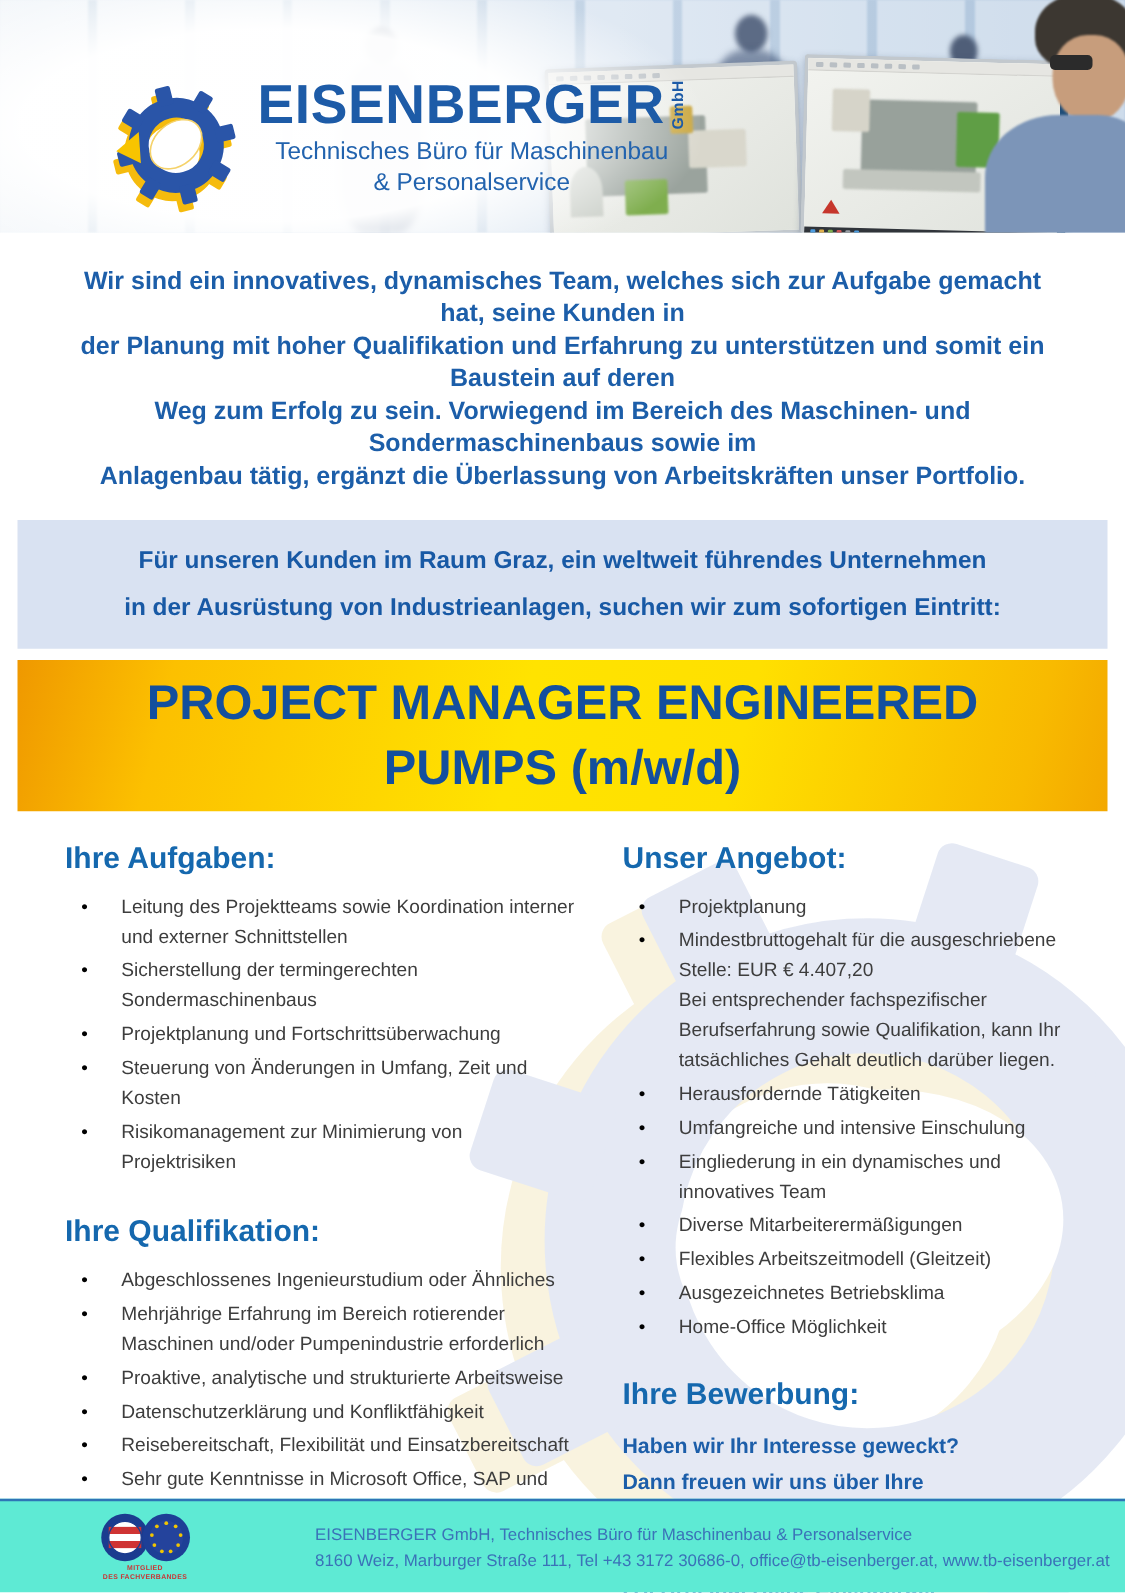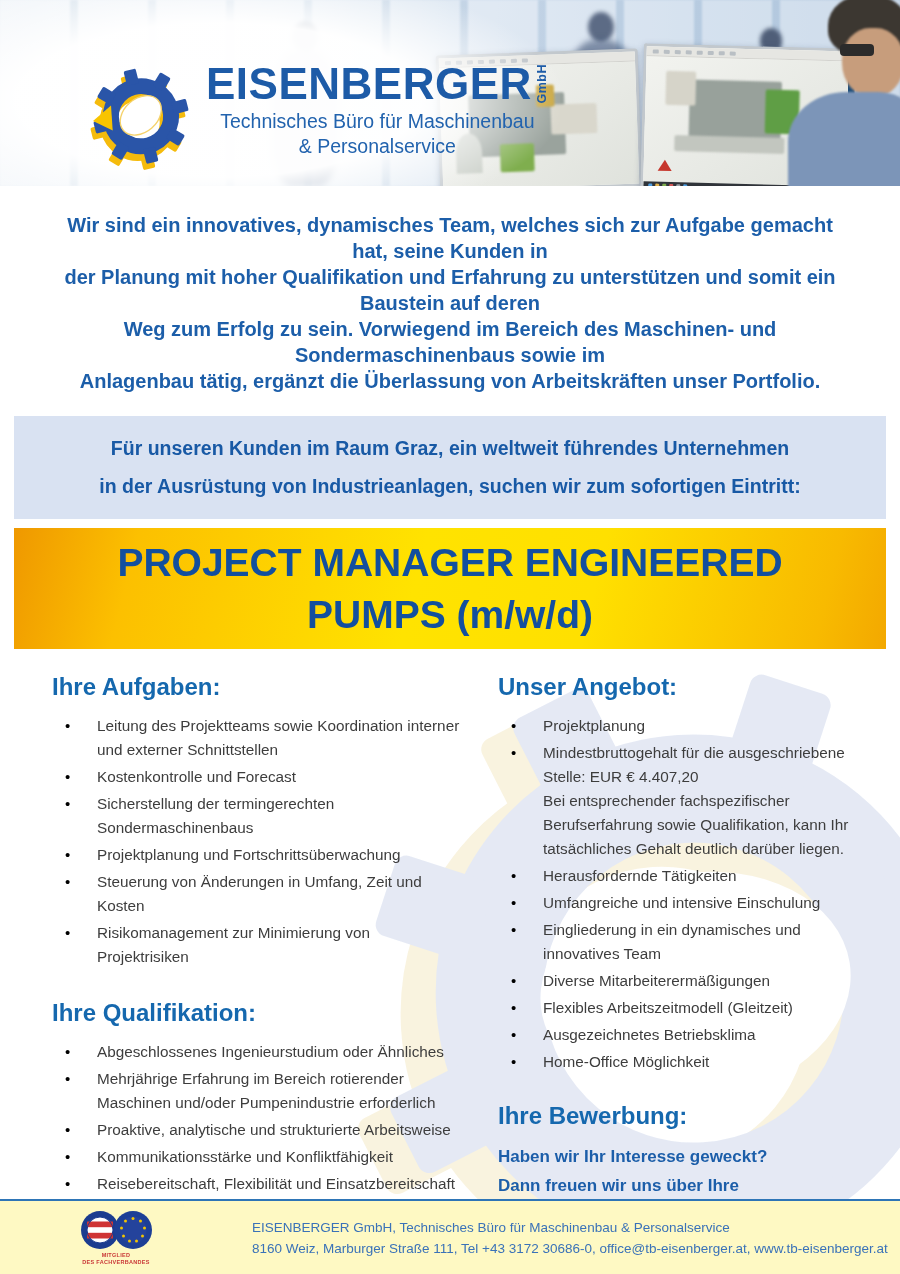--- a/index.html
+++ b/index.html
@@ -52,21 +52,21 @@
   li{position:relative;padding-left:45px;font-size:15.3px;line-height:24px;color:#3d3d3d;margin-bottom:3px;white-space:pre-line;}
   li::before{content:"\2022";position:absolute;left:13px;top:0;color:#000;font-size:15px;}
   .apply-head{margin-top:28px;}
   .apply-text{color:#1c5ea9;font-weight:bold;font-size:17px;line-height:28.5px;}
   .privacy{margin-top:21px;color:#2e74b5;font-weight:bold;font-size:15px;line-height:23px;}
 
   
   .watermark{position:absolute;right:-150px;bottom:-90px;z-index:0;opacity:.55;}
 
   
-  .footer{position:absolute;left:0;right:0;bottom:0;height:73px;border-top:2px solid #2e75b6;background:#fef9c3;z-index:3;
+  .footer{position:absolute;left:0;right:0;bottom:0;height:73px;border-top:2px solid #2e75b6;background:#5eead4;z-index:3;
     display:flex;align-items:center;}
   .badges{margin-left:62px;width:108px;text-align:center;}
   .badge-row{display:flex;justify-content:center;}
   .badge-caption{font-size:5.5px;line-height:7px;color:#c93636;font-weight:bold;letter-spacing:.3px;margin-top:2px;}
   .footer-text{margin-left:82px;color:#3a72b8;font-size:13.5px;line-height:21px;}
 </style>
 </head>
 <body>
 
 <svg width="0" height="0" style="position:absolute" aria-hidden="true">
@@ -224,37 +224,36 @@
 PUMPS (m/w/d)</span>
 </div>
 
 <div class="columns">
   <div class="col-left">
     <h2>Ihre Aufgaben:</h2>
     <ul>
 
         <li>Leitung des Projektteams sowie Koordination interner
 und externer Schnittstellen</li>
-        <li>Kostenkontrolle und Forecast</li>
         <li>Sicherstellung der termingerechten
 Sondermaschinenbaus</li>
         <li>Projektplanung und Fortschrittsüberwachung</li>
         <li>Steuerung von Änderungen in Umfang, Zeit und
 Kosten</li>
         <li>Risikomanagement zur Minimierung von
 Projektrisiken</li>
       </ul>
     <h2 class="sec2">Ihre Qualifikation:</h2>
     <ul>
 
     <li>Abgeschlossenes Ingenieurstudium oder Ähnliches</li>
         <li>Mehrjährige Erfahrung im Bereich rotierender
 Maschinen und/oder Pumpenindustrie erforderlich</li>
         <li>Proaktive, analytische und strukturierte Arbeitsweise</li>
-        <li>Kommunikationsstärke und Konfliktfähigkeit</li>
+        <li>Datenschutzerklärung und Konfliktfähigkeit</li>
         <li>Reisebereitschaft, Flexibilität und Einsatzbereitschaft</li>
         <li>Sehr gute Kenntnisse in Microsoft Office, SAP und
 Projektmanagement-Software</li>
         <li>Englisch und Deutsch in Wort und Schrift</li>
       </ul>
   </div>
 
   <div class="col-right">
     <h2>Unser Angebot:</h2>
     <ul>

